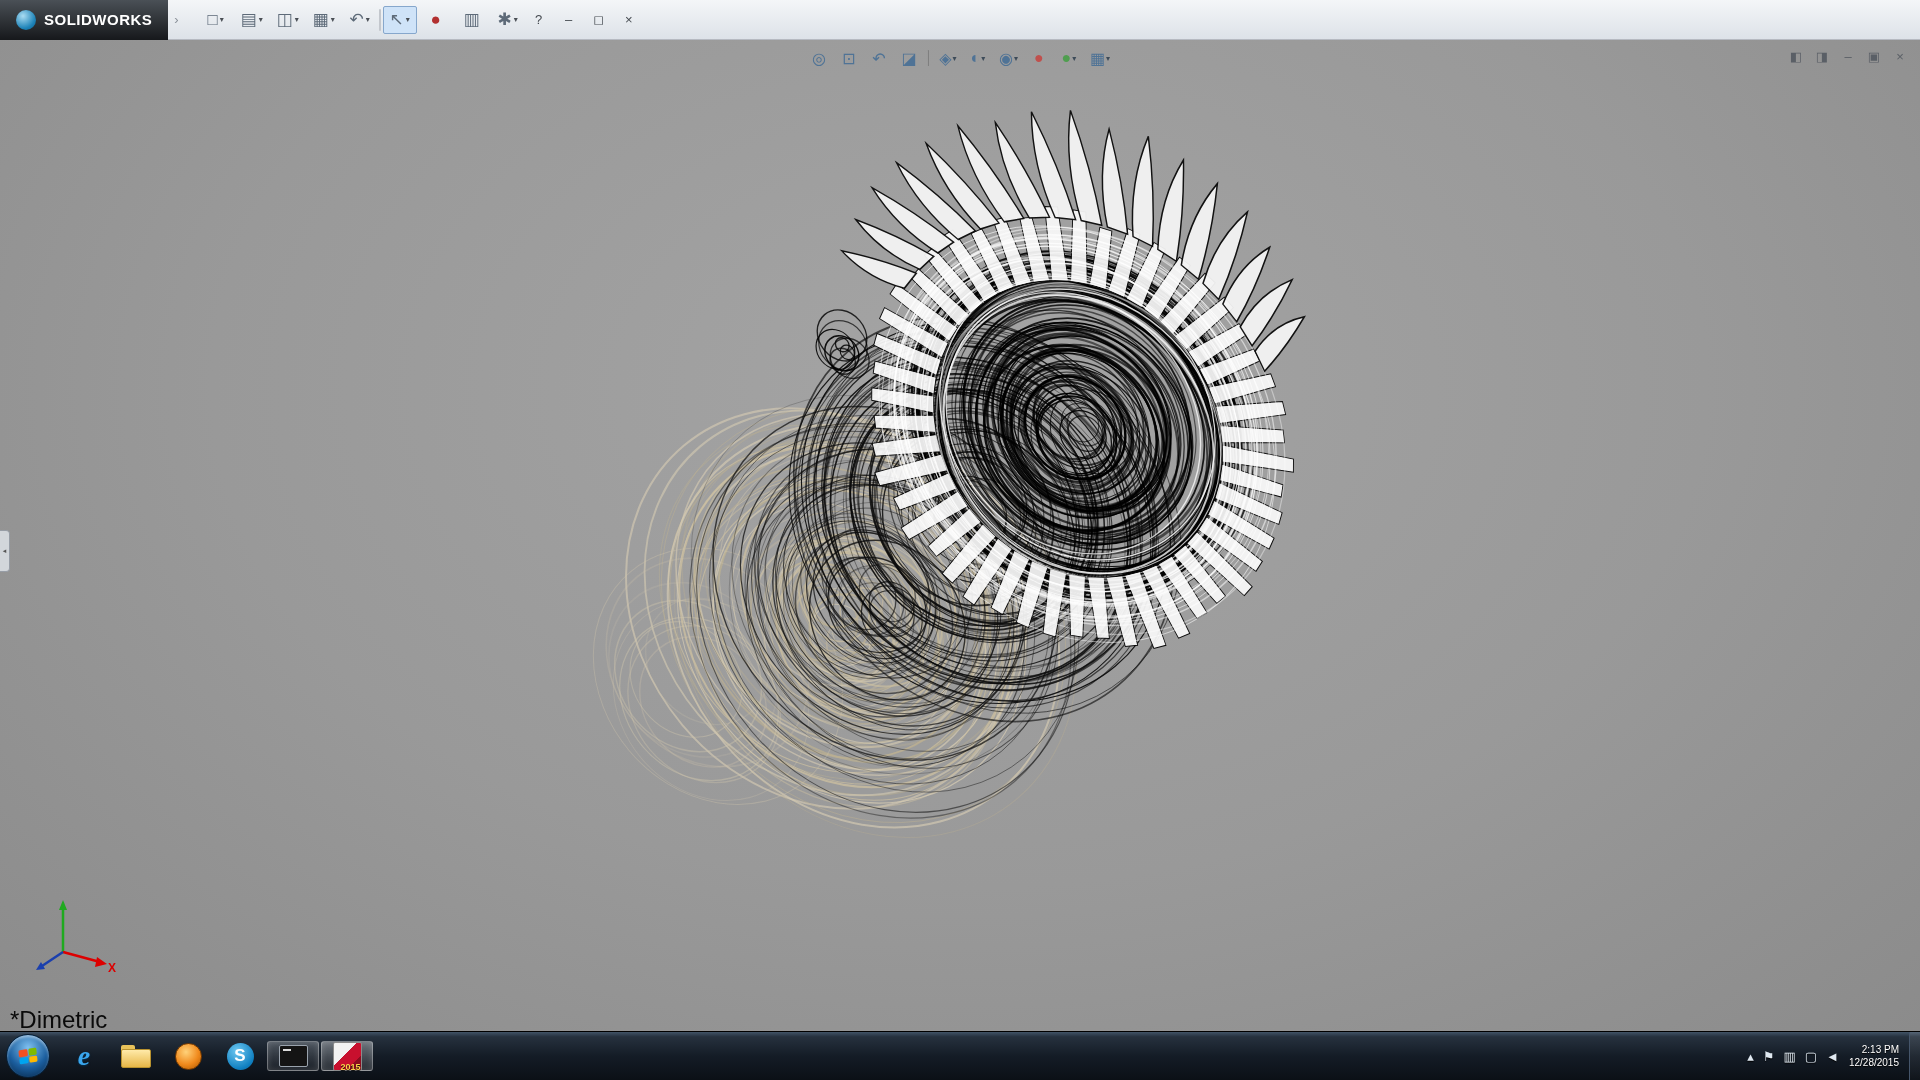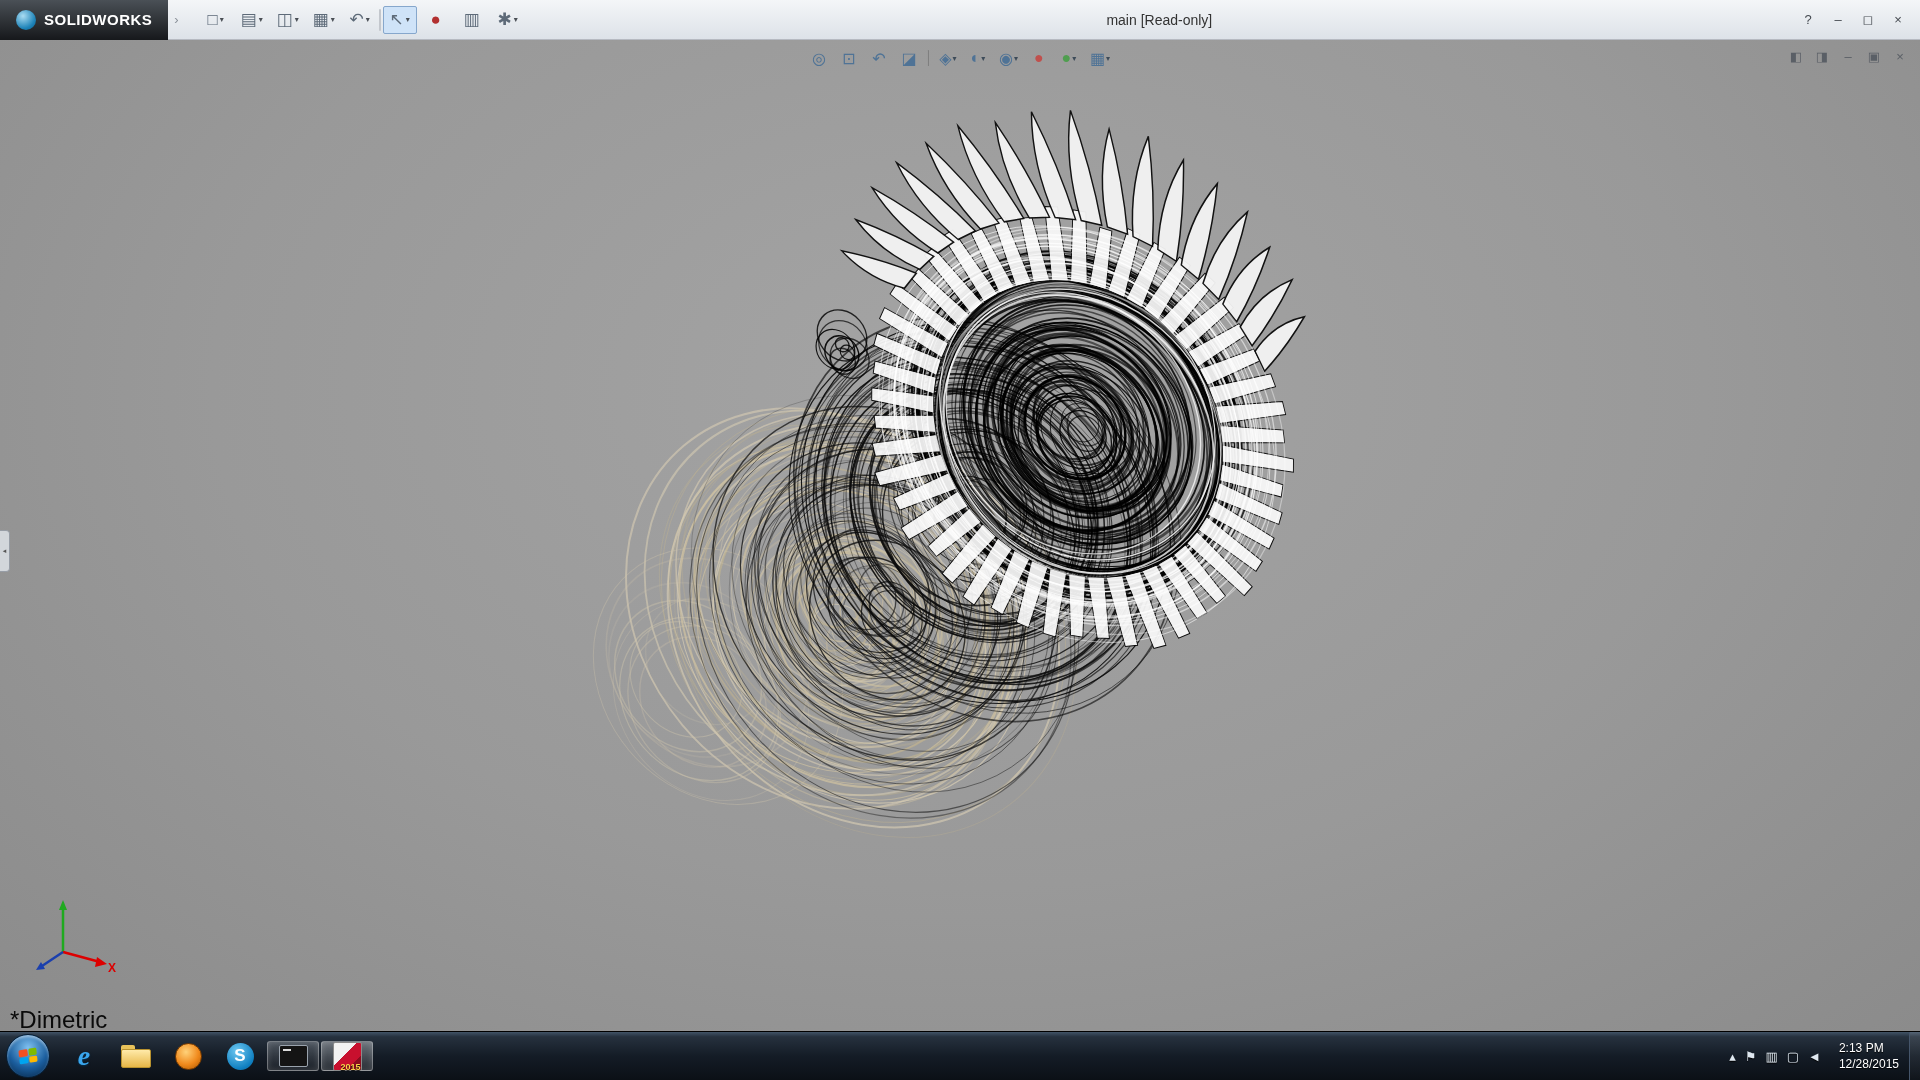--- a/index.html
+++ b/index.html
@@ -93,23 +93,23 @@
   .cmd { position:relative; width:29px; height:22px; background:#141414;
          border:1px solid #9aa3ad; border-radius:2px; }
   .cmd-line { position:absolute; left:3px; top:3px; width:8px; height:2px; background:#dcdcdc; }
   .sw { position:relative; width:29px; height:29px; border:1px solid #8b8b8b; border-radius:2px;
         background:linear-gradient(135deg,#f2f2f2 0 42%, #c8102e 42% 74%, #8c0c20 74%); }
   .sw-year { position:absolute; right:0; bottom:-2px; font-size:9px; font-weight:bold;
              color:#ffd24a; text-shadow:0 1px 1px #000; }
 
   .tray { margin-left:auto; display:flex; align-items:center; gap:9px; padding:0 10px; }
   .tray-icon { color:#dfe8f0; font-size:13px; cursor:pointer; text-shadow:0 1px 1px #000; }
-  .clock { display:flex; flex-direction:column; justify-content:center;
-           color:#fff; font-size:12px; line-height:1.35; padding-right:10px;
-           text-shadow:0 1px 1px #000; cursor:pointer;margin-left:8px; }
+  .clock { display:flex; flex-direction:column; align-items:flex-end; justify-content:center;
+           color:#fff; font-size:10px; line-height:1.35; padding-right:10px;
+           text-shadow:0 1px 1px #000; cursor:pointer; }
   .show-desktop { width:11px; border-left:1px solid #45556a;
                   background:linear-gradient(rgba(255,255,255,.10),rgba(255,255,255,.02)); cursor:pointer; }
 </style>
 </head>
 <body>
 
 <div class="app">
 
   <div class="titlebar">
     <div class="logo-block">
@@ -155,21 +155,20 @@
         <div class="tb-btn">
         <span class="glyph">▥</span>
 
       </div>
         <div class="tb-btn">
         <span class="glyph">✱</span>
         <span class="dd">▾</span>
       </div>
       </div>
 
-    <div class="title-text">main [Read-only]</div>
 
     <div class="win-controls">
 
     <div class="win-btn">
         <span class="glyph">?</span>
       </div>
         <div class="win-btn">
         <span class="glyph">–</span>
       </div>
         <div class="win-btn">

